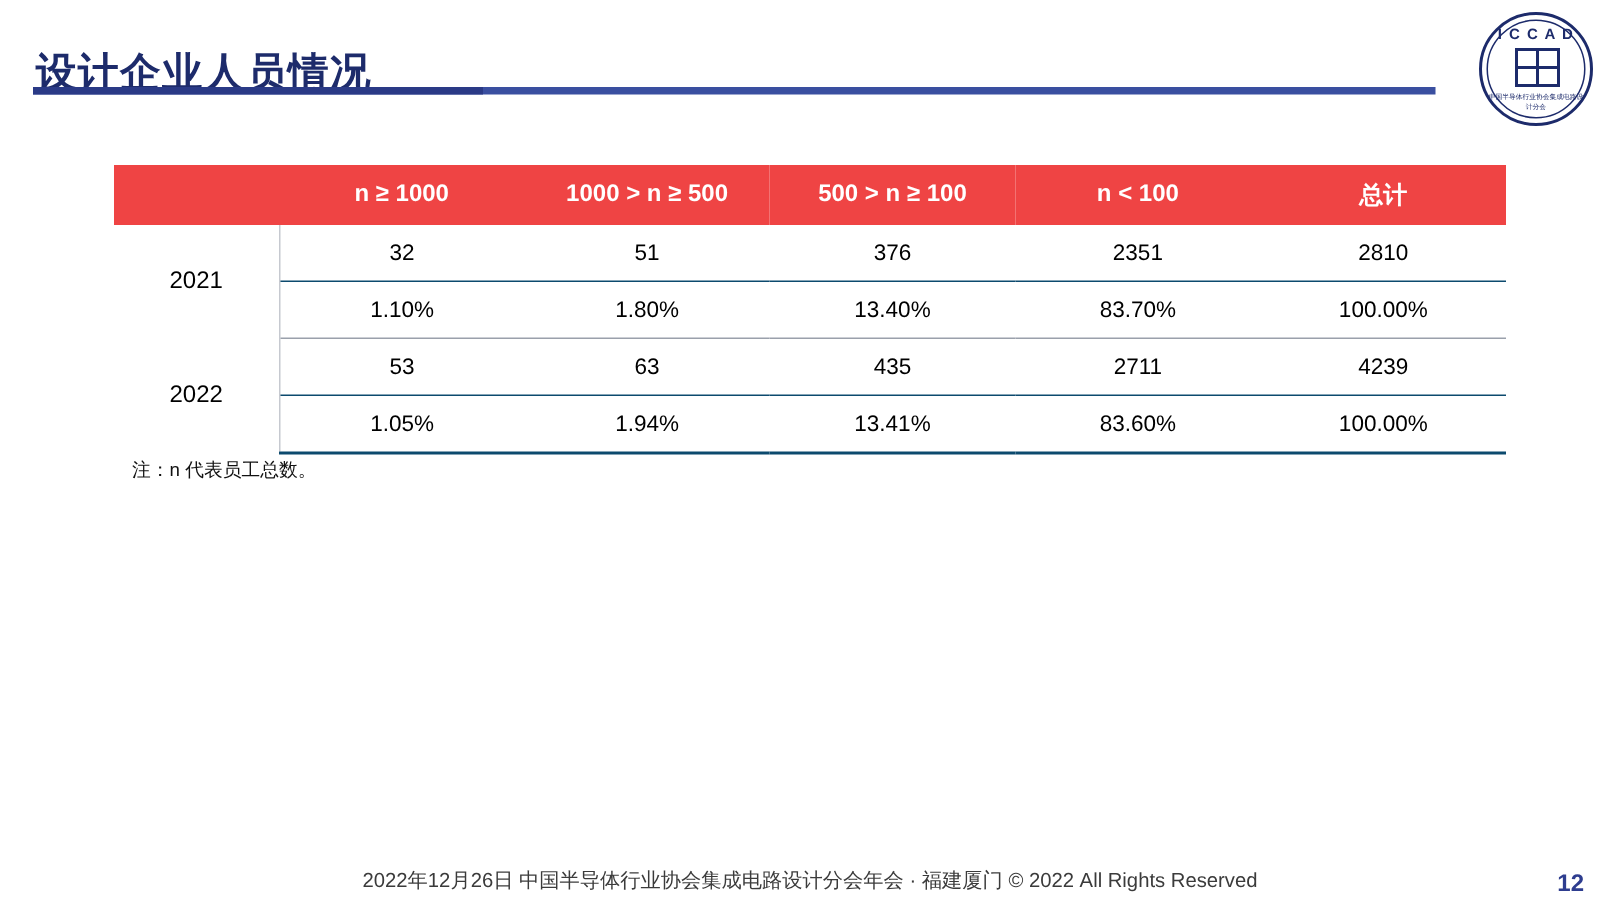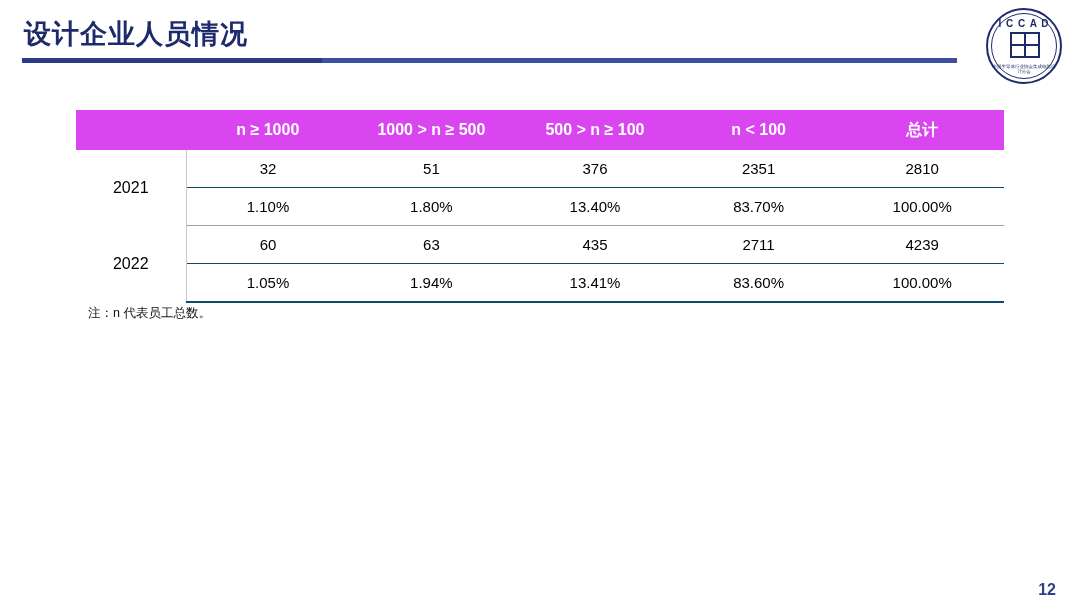--- a/index.html
+++ b/index.html
@@ -18,21 +18,21 @@
   .slide {
     position: relative;
     width: 1080px;
     height: 607px;
   }
 
   
   .title {
     position: absolute;
     left: 24px;
-    top: 16px;
+    top: 30px;
     font-size: 27px;
     font-weight: bold;
     color: #1d2b6b;
     letter-spacing: 1px;
     white-space: nowrap;
   }
   .title-rule {
     position: absolute;
     left: 22px;
     top: 58px;
@@ -119,21 +119,21 @@
     left: 76px;
     top: 110px;
     width: 928px;
   }
   table.data {
     border-collapse: collapse;
     width: 928px;
     table-layout: fixed;
   }
   table.data th {
-    background: #d946ef;
+    background: #ef4444;
     color: #ffffff;
     font-size: 16px;
     font-weight: bold;
     height: 38px;
     border: none;
     text-align: center;
   }
   table.data th.corner {
     width: 108px;
   }
@@ -256,21 +256,21 @@
         </tr>
         <tr class="groupend">
           <td>1.10%</td>
           <td>1.80%</td>
           <td>13.40%</td>
           <td>83.70%</td>
           <td>100.00%</td>
         </tr>
         <tr class="thin">
           <td class="yearcell nobottom" rowspan="2">2022</td>
-          <td>60</td>
+          <td>53</td>
           <td>63</td>
           <td>435</td>
           <td>2711</td>
           <td>4239</td>
         </tr>
         <tr class="lastrow">
           <td>1.05%</td>
           <td>1.94%</td>
           <td>13.41%</td>
           <td>83.60%</td>
@@ -278,15 +278,16 @@
         </tr>
       </tbody>
     </table>
   </div>
 
   <div class="note">注：n 代表员工总数。</div>
 
   <div class="bullets">
   </div>
 
+  <div class="footer">2022年12月26日 中国半导体行业协会集成电路设计分会年会 · 福建厦门 © 2022 All Rights Reserved</div>
   <div class="page-num">12</div>
 
 </div>
 
 </body></html>

